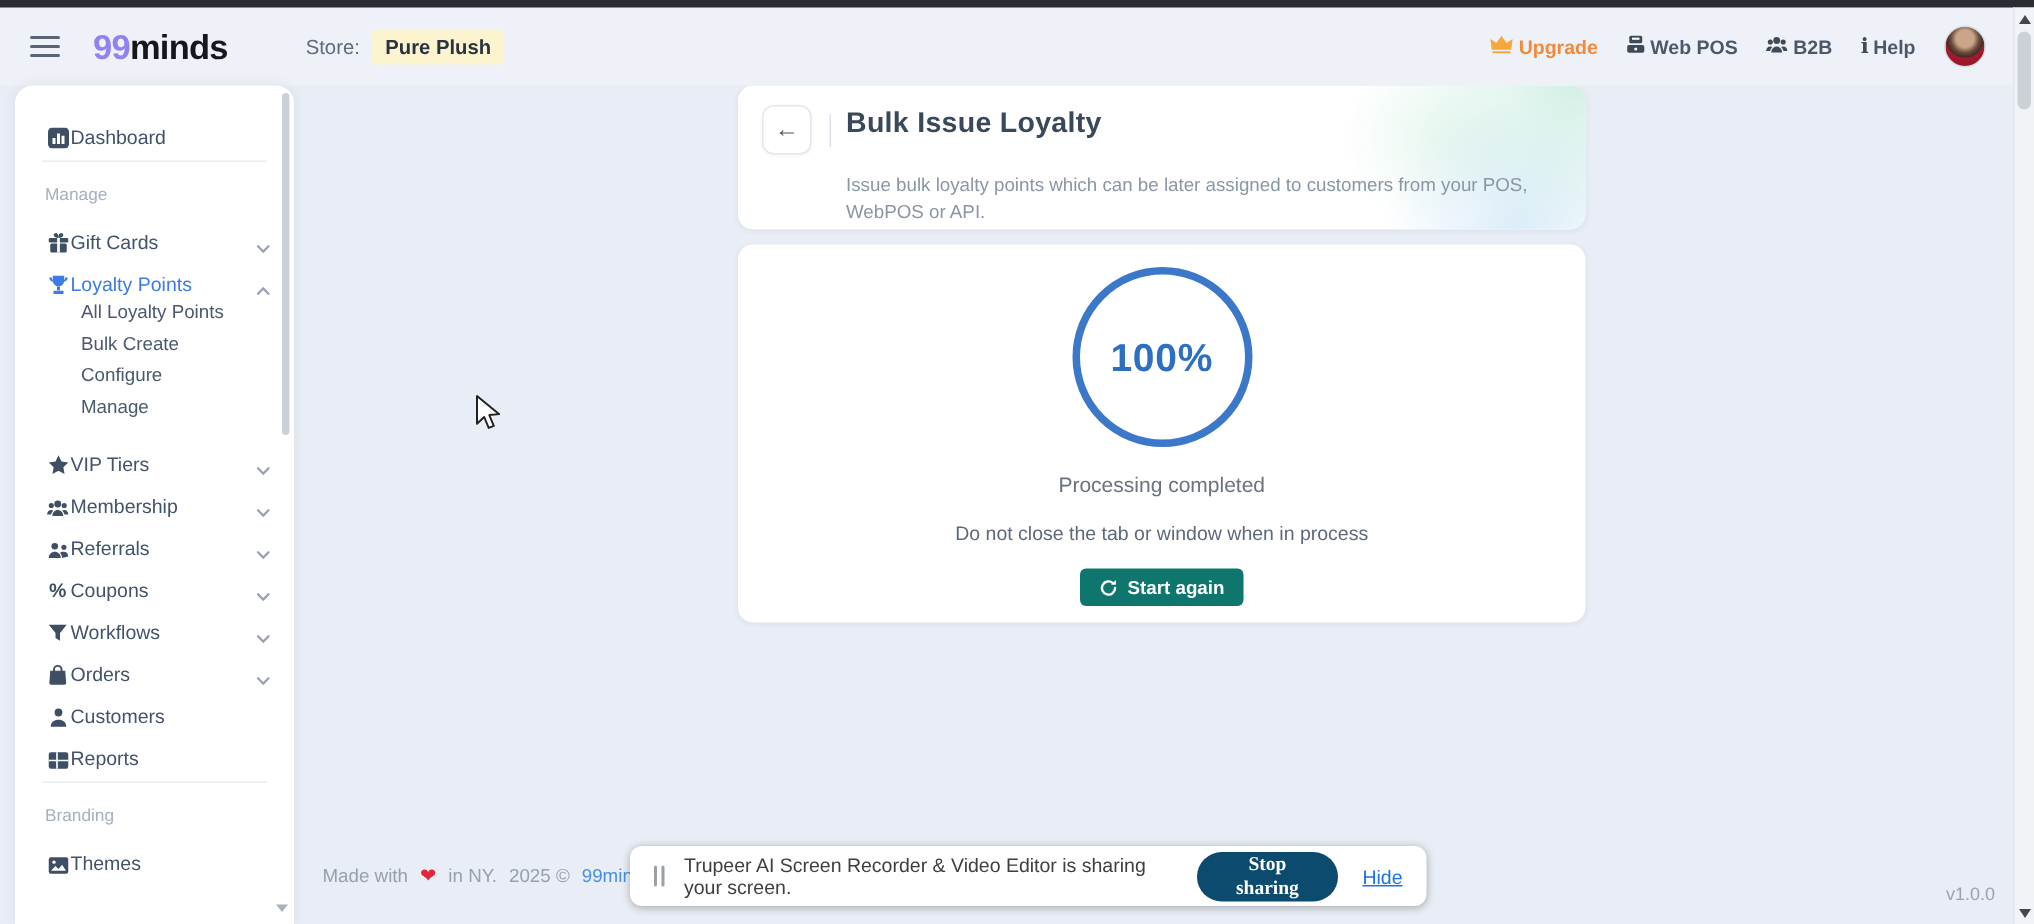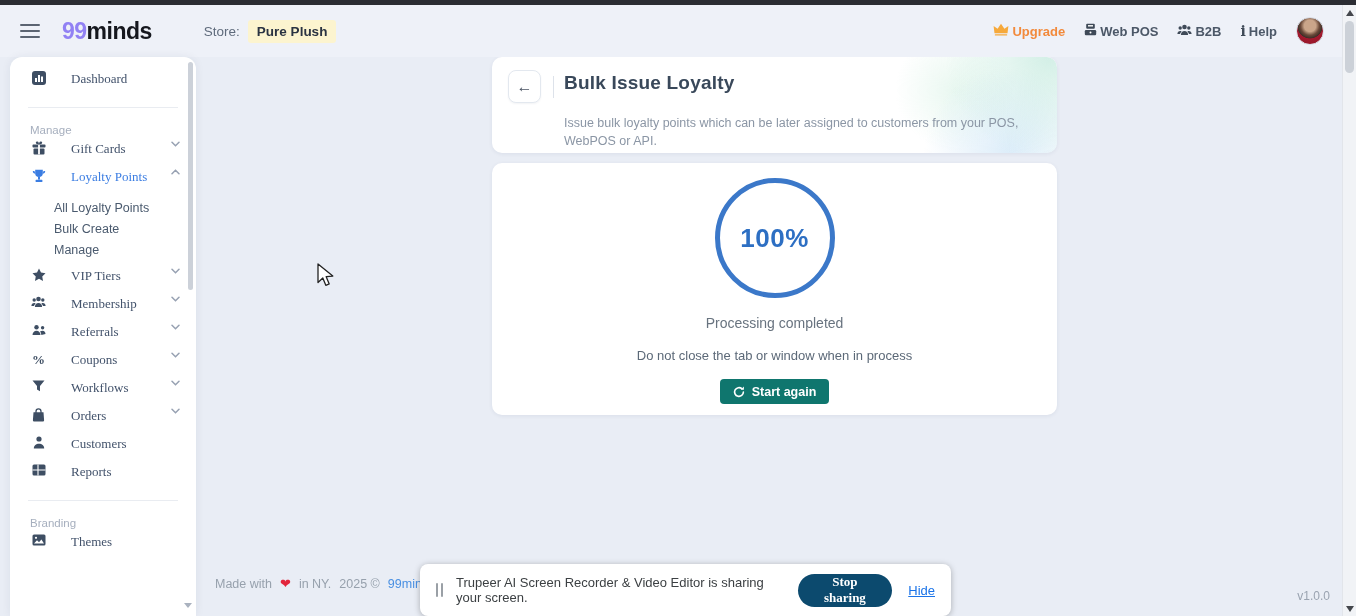--- a/index.html
+++ b/index.html
@@ -33,22 +33,22 @@
     background:radial-gradient(circle at 50% 30%, #caa58a 0 26%, #6b4a3a 42%, #3f2e28 55%, #a3192e 58%, #8e1727 100%);
     border:1px solid #d8dde6;
   }
 
   
   .sidebar {
     position:absolute; left:10px; top:57px; width:186px; height:559px;
     background:#fff; border-radius:12px 12px 0 0;
     box-shadow:0 0 10px rgba(25,42,70,.07); z-index:6; padding-top:14px;
   }
-  .nav-item { display:flex; align-items:flex-start; gap:24px; height:28px; padding:0 16px 0 20px;
-    font-size:13px; color:#42526b; font-weight:500; cursor:pointer; white-space:nowrap;font-family:Liberation Serif, serif; }
+  .nav-item { display:flex; align-items:flex-end; gap:0; height:28px; padding:0 16px 0 20px;
+    font-size:13px; color:#42526b; font-weight:500; cursor:pointer; white-space:nowrap; }
   .nav-item .nicon { width:17px; display:flex; justify-content:center; color:#3e4e63; flex:none; }
   .nav-item.active, .nav-item.active .nicon { color:#3b7de2; }
   .chev { margin-left:auto; display:flex; }
   .nav-divider { height:1px; background:#e9ecf1; margin:8px 18px; }
   .nav-section { padding:8px 20px 5px; font-size:11.5px; color:#a6afbe; }
   .nav-sub { padding-left:44px; height:21px; display:flex; align-items:center;
     font-size:12.5px; color:#4a5a6e; cursor:pointer; }
   .pct-glyph { font-size:13px; font-weight:700; color:#3e4e63; }
   .side-scroll { position:absolute; right:3px; top:5px; width:5px; height:228px; background:#ccd1d9; border-radius:3px; }
   .side-scroll-arrow { position:absolute; right:4px; bottom:8px; width:0; height:0;
@@ -83,21 +83,21 @@
     cursor:pointer; font-family:inherit; }
 
   
   .footer-note { position:absolute; left:215px; top:560px; font-size:12.5px; color:#97a1ad; z-index:2;
     display:flex; gap:8px; align-items:center; white-space:nowrap;margin-top:16px; }
   .heart { color:#e2253c; font-size:13px; }
   .company-link { color:#4a90e2; cursor:pointer; }
   .version { position:absolute; right:26px; top:589px; font-size:12px; color:#9aa3b0; z-index:2; }
 
   
-  .share-bar { position:absolute; left:420px; top:564px; width:531px; height:52px; background:#fff;
+  .share-bar { position:absolute; left:420px; top:564px; width:531px; height:40px; background:#fff;
     border-radius:8px; box-shadow:0 1px 6px rgba(0,0,0,.28); z-index:20;
     display:flex; align-items:center; padding:0 16px; }
   .drag-handle { display:flex; gap:3px; margin-right:13px; cursor:grab; }
   .drag-handle span { display:block; width:2px; height:14px; background:#9aa0a6; border-radius:1px; }
   .share-msg { font-size:13px; color:#3c4043; }
   .stop-btn { margin-left:12px; background:#0c4a6e; color:#fff; border:none; border-radius:17px;
     height:33px; padding:0 17px; font-size:13px; font-weight:600; cursor:pointer; font-family:Liberation Serif, serif; }
   .hide-link { margin-left:16px; font-size:13px; color:#1a73e8; text-decoration:underline; cursor:pointer; }
 
   
@@ -209,20 +209,21 @@
       </span>
     <span>Loyalty Points</span>
     <span class="chev">
         <svg width="9" height="6" viewBox="0 0 9 6" style="transform:rotate(180deg)">
           <path d="M1 1.2l3.5 3.5L8 1.2" fill="none" stroke="#97a1b2" stroke-width="1.5" stroke-linecap="round"></path>
         </svg>
       </span>
   </div>
   <div class="nav-sub">All Loyalty Points</div>
   <div class="nav-sub">Bulk Create</div>
+  <div class="nav-sub">Configure</div>
   <div class="nav-sub">Manage</div>
 
   <div class="nav-item" style="margin-top:8px">
     <span class="nicon">
         <svg width="14" height="14" viewBox="0 0 14 14">
           <path d="M7 0.5l2 4.1 4.5.65-3.25 3.2.77 4.5L7 10.8l-4.02 2.15.77-4.5L.5 5.25 5 4.6z" fill="currentColor"></path>
         </svg>
       </span>
     <span>VIP Tiers</span>
     <span class="chev">

